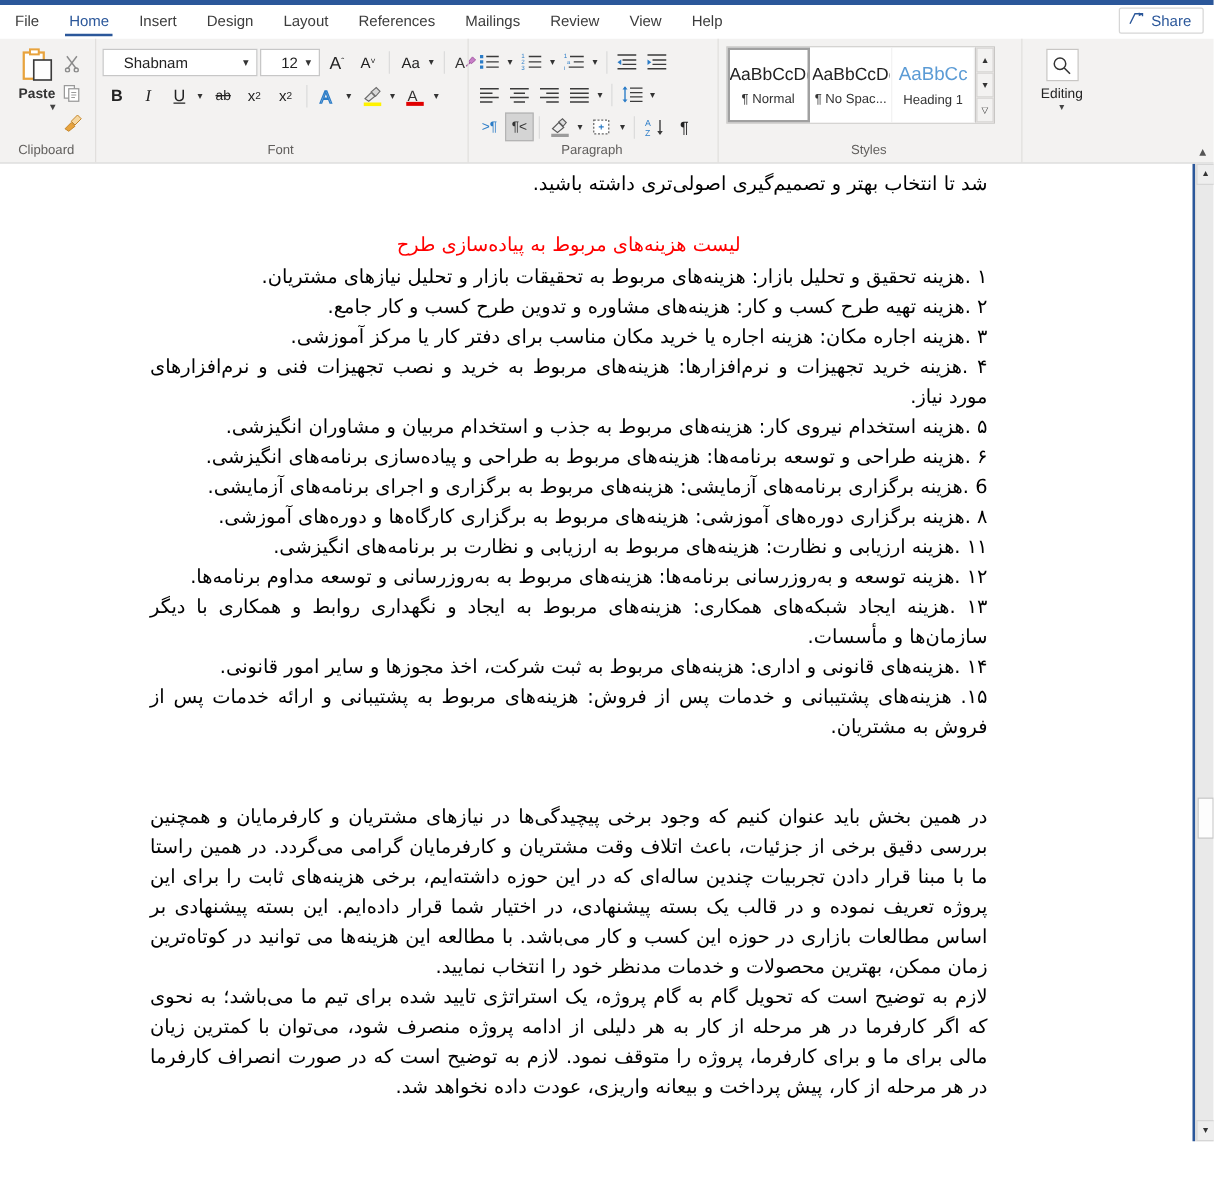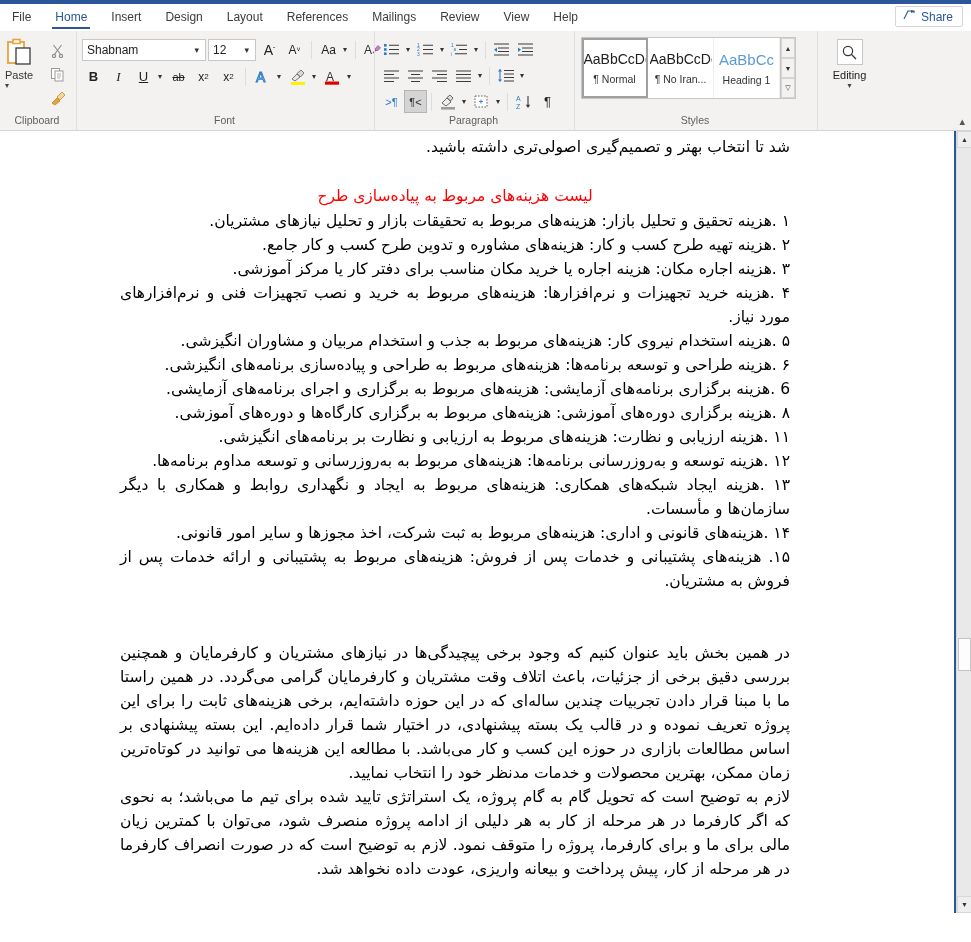--- a/index.html
+++ b/index.html
@@ -83,23 +83,24 @@
     color: #605e5c;
     text-align: center;
     position: relative;
     padding-right: 2px;
   }
 
   
   .g-clipboard { width: 76px; }
   .clip-left {
     width: 44px;
-    display: flex; flex-direction: column; align-items: flex-start;
+    display: flex; flex-direction: column; align-items: flex-end;
     padding-top: 2px;
     cursor: default;
+    font-weight: bold;
   }
   .paste-icon { width: 28px; height: 30px; position: relative; }
   .paste-lbl { font-size: 11px; color: #333; margin-top: 1px; }
   .chev { font-size: 8px; color: #444; line-height: 8px; margin-top: 1px; }
   .clip-right {
     width: 30px;
     display: flex; flex-direction: column; align-items: center;
     gap: 3px; padding-top: 4px;
   }
   .mini-btn { width: 22px; height: 21px; display:flex; align-items:center; justify-content:center; cursor: default; }
@@ -107,21 +108,21 @@
   
   .g-font { width: 298px; }
   .font-rows { display: flex; flex-direction: column; gap: 4px; padding-top: 2px; }
   .font-row { display: flex; align-items: center; gap: 2px; height: 23px; }
   .combo {
     height: 22px;
     border: 1px solid #c7c7c7;
     background: #fff;
     display: flex; align-items: center;
     font-size: 12px; color: #222;
-    padding: 0 2px 0 4px;
+    padding: 0 2px 0 16px;
     cursor: default;
   }
   .combo .cv { flex: 1; overflow: hidden; white-space: nowrap; }
   .combo .cd { font-size: 9px; color: #333; padding: 0 4px; }
   .combo-fontname { width: 124px; }
   .combo-fontsize { width: 48px; }
   .ico-btn {
     min-width: 23px; height: 23px;
     display: flex; align-items: center; justify-content: center;
     font-size: 13px; color: #222;
@@ -552,21 +553,21 @@
 
   <div class="group g-styles">
     <div class="group-body" style="padding:0 6px">
       <div class="gallery">
         <div class="style-card selected">
           <span class="style-sample">AaBbCcDc</span>
           <span class="style-name">¶ Normal</span>
         </div>
         <div class="style-card">
           <span class="style-sample">AaBbCcDc</span>
-          <span class="style-name">¶ No Iran...</span>
+          <span class="style-name">¶ No Spac...</span>
         </div>
         <div class="style-card">
           <span class="style-sample h1">AaBbCс</span>
           <span class="style-name">Heading 1</span>
         </div>
         <div class="gal-scroll">
           <div>▲</div>
           <div>▼</div>
           <div>▽</div>
         </div>

